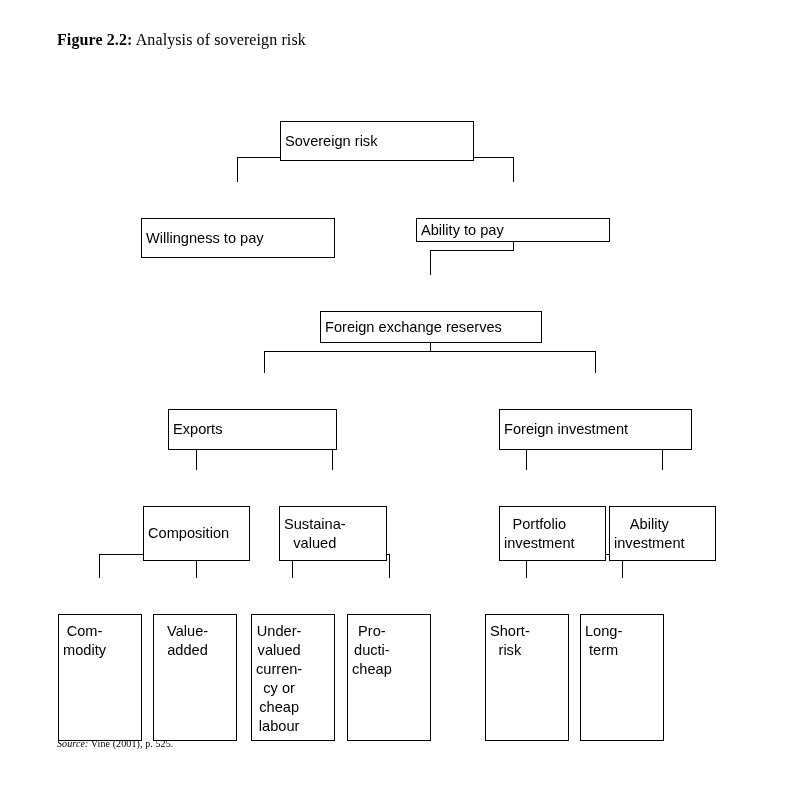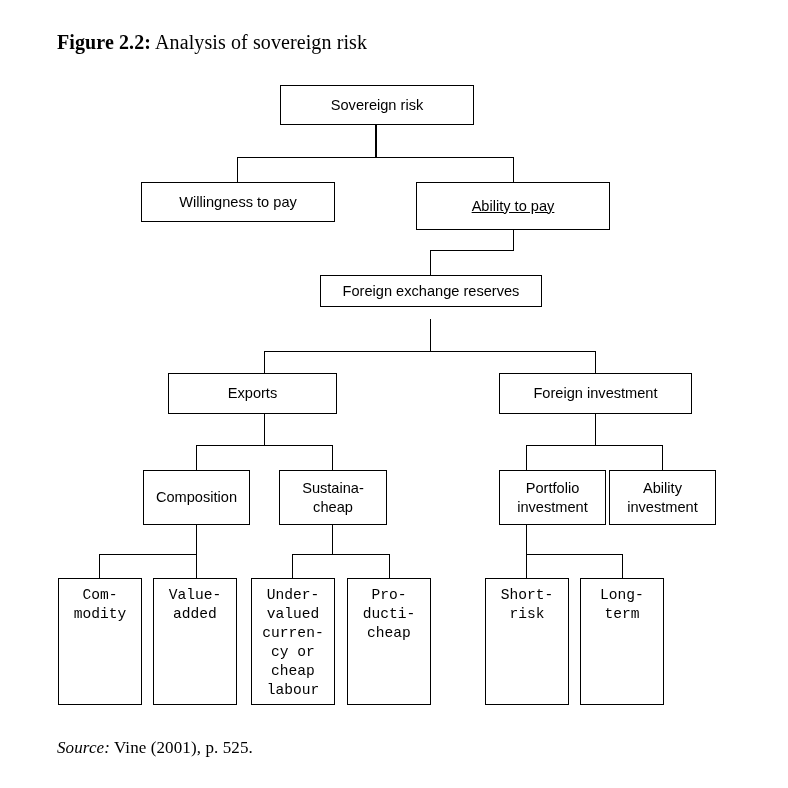--- a/index.html
+++ b/index.html
@@ -20,53 +20,54 @@
     position: absolute;
     left: 0; top: 0;
     width: 788px;
     height: 788px;
   }
 
   
   .caption {
     position: absolute;
     font-family: "Liberation Serif", serif;
-    font-size: 20px;
+    font-size: 16px;
     color: #000;
     white-space: nowrap;
     letter-spacing: 0.1px;
   }
   #figure-title { left: 57px; top: 31px; }
   #figure-title .lead { font-weight: bold; }
-  #figure-source { left: 57px; top: 738px; font-size: 17px; }
+  #figure-source { left: 57px; top: 738px; font-size: 10px; }
   #figure-source .lead { font-style: italic; }
 
   
   .node {
     position: absolute;
     box-sizing: border-box;
     border: 1.4px solid #000;
     background: #ffffff;
     display: flex;
-    justify-content: center;
+    justify-content: flex-start;
     font-size: 14.6px;
     line-height: 1.30;
     text-align: center;
     color: #000;
     z-index: 3;
+    margin-top: 36px;
   }
   .node .label {
     display: block;
     white-space: pre-line;
     padding: 0 4px;
   }
   
   .node.vcenter { align-items: center; }
   
-  .node.vtop { align-items: flex-start; font-family: Liberation Mono, monospace; }
+  .node.vtop { align-items: flex-start; }
   .node.vtop .label { padding-top: 7px; }
 
   
   .ln {
     position: absolute;
     background: #000;
     z-index: 1;
   }
   .ln.v { width: 1.4px; }
   .ln.h { height: 1.4px; }
@@ -118,21 +119,21 @@
   <div class="ln v" style="left:621.6px; top:554px; height:24px;"></div>
 
   <div class="node vcenter" style="left:280px; top:85px; width:194px; height:40px;">
     <span class="label">Sovereign risk</span>
   </div>
 
   <div class="node vcenter" style="left:141px; top:182px; width:194px; height:40px;">
     <span class="label">Willingness to pay</span>
   </div>
 
-  <div class="node vcenter" style="left:416px; top:182px; width:194px; height:48px;text-decoration:underline;">
+  <div class="node vcenter" style="left:416px; top:182px; width:194px; height:24px;">
     <span class="label">Ability to pay</span>
   </div>
 
   <div class="node vcenter" style="left:320px; top:275px; width:222px; height:32px;">
     <span class="label">Foreign exchange reserves</span>
   </div>
 
   <div class="node vcenter" style="left:168px; top:373px; width:169px; height:41px;">
     <span class="label">Exports</span>
   </div>
@@ -140,39 +141,39 @@
   <div class="node vcenter" style="left:499px; top:373px; width:193px; height:41px;">
     <span class="label">Foreign investment</span>
   </div>
 
   <div class="node vcenter" style="left:143px; top:470px; width:107px; height:55px;">
     <span class="label">Composition</span>
   </div>
 
   <div class="node vcenter" style="left:279px; top:470px; width:108px; height:55px;">
     <span class="label">Sustaina-
-cheap</span>
+valued</span>
   </div>
 
   <div class="node vcenter" style="left:499px; top:470px; width:107px; height:55px;">
     <span class="label">Portfolio
 investment</span>
   </div>
 
   <div class="node vcenter" style="left:609px; top:470px; width:107px; height:55px;">
     <span class="label">Ability
 investment</span>
   </div>
 
   <div class="node vtop" style="left:58px; top:578px; width:84px; height:127px;">
     <span class="label">Com-
 modity</span>
   </div>
 
-  <div class="node vtop" style="left:153px; top:578px; width:84px; height:127px;">
+  <div class="node vtop" style="left:153px; top:578px; width:84px; height:127px;padding-left:9px;">
     <span class="label">Value-
 added</span>
   </div>
 
   <div class="node vtop" style="left:251px; top:578px; width:84px; height:127px;">
     <span class="label">Under-
 valued
 curren-
 cy or
 cheap

